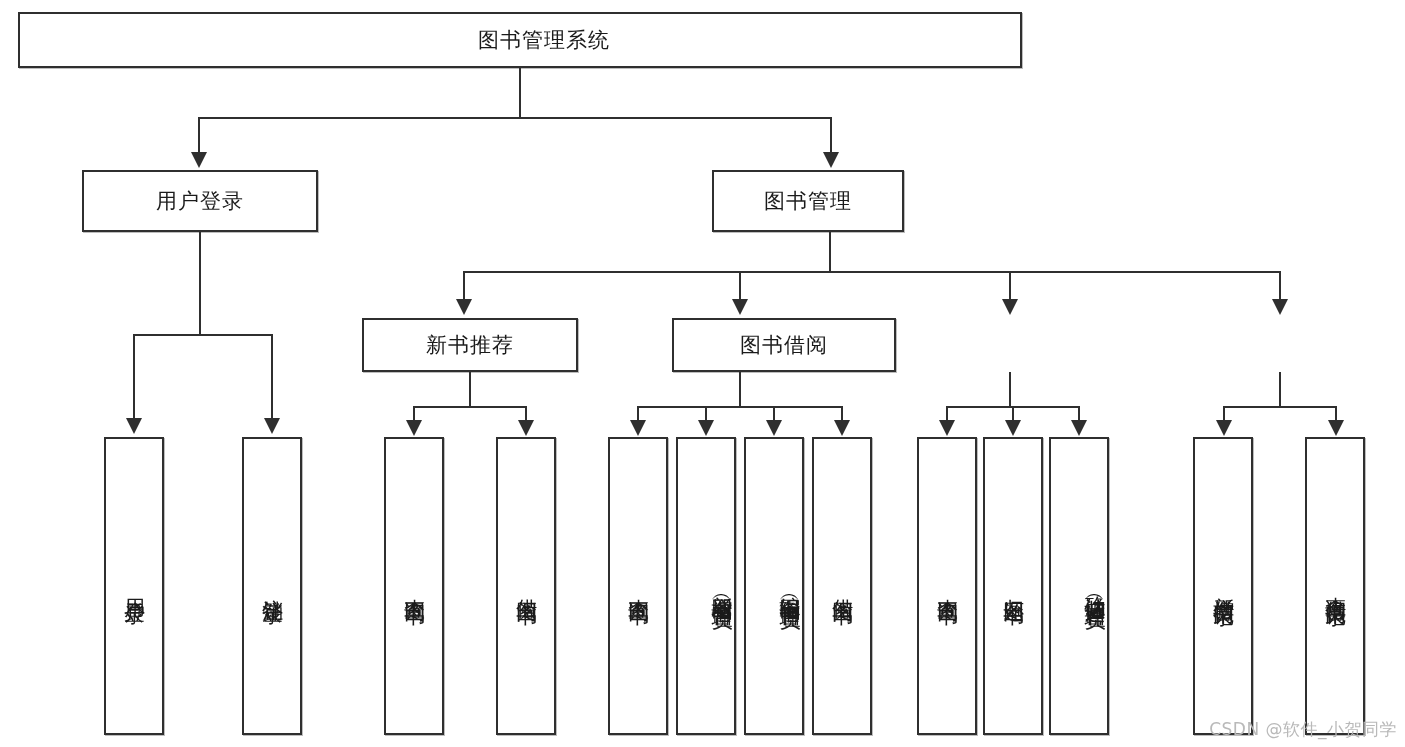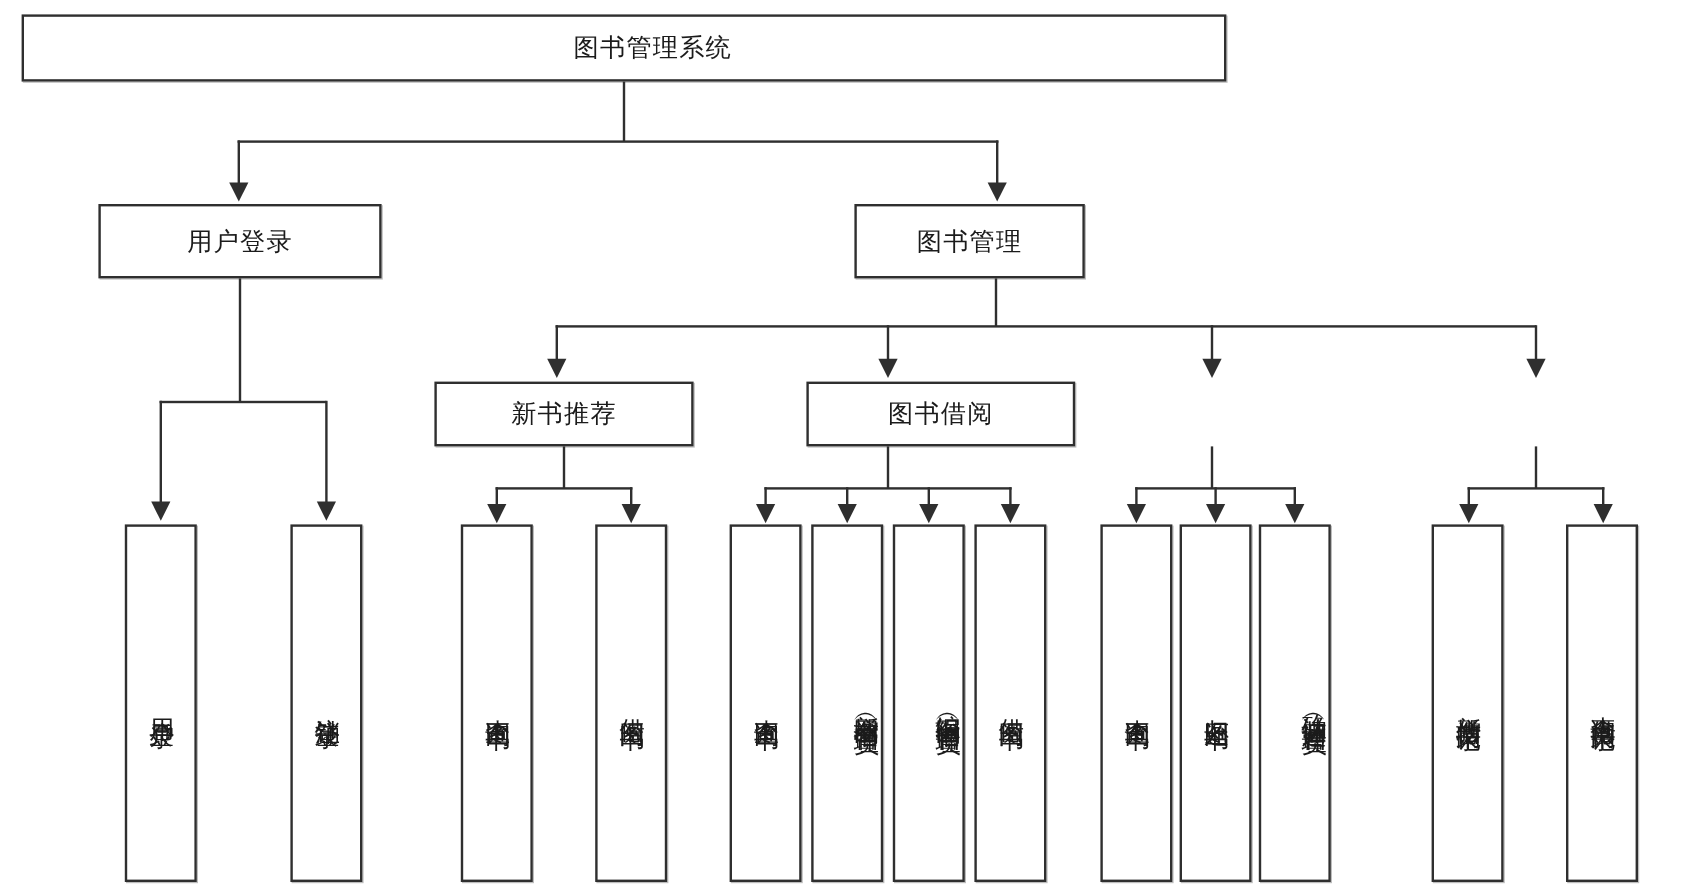--- a/index.html
+++ b/index.html
@@ -204,14 +204,15 @@
     <span>确认归还（管理员）</span>
   </div>
 
   <div class="node node-v vmid" style="left:1193px; top:437px; width:60px; height:298px;">
     <span>新增借阅记录</span>
   </div>
   <div class="node node-v vmid" style="left:1305px; top:437px; width:60px; height:298px;">
     <span>查询借阅记录</span>
   </div>
 
+  <div id="watermark">CSDN @软件_小贺同学</div>
 
 </div>
 
 </body></html>

